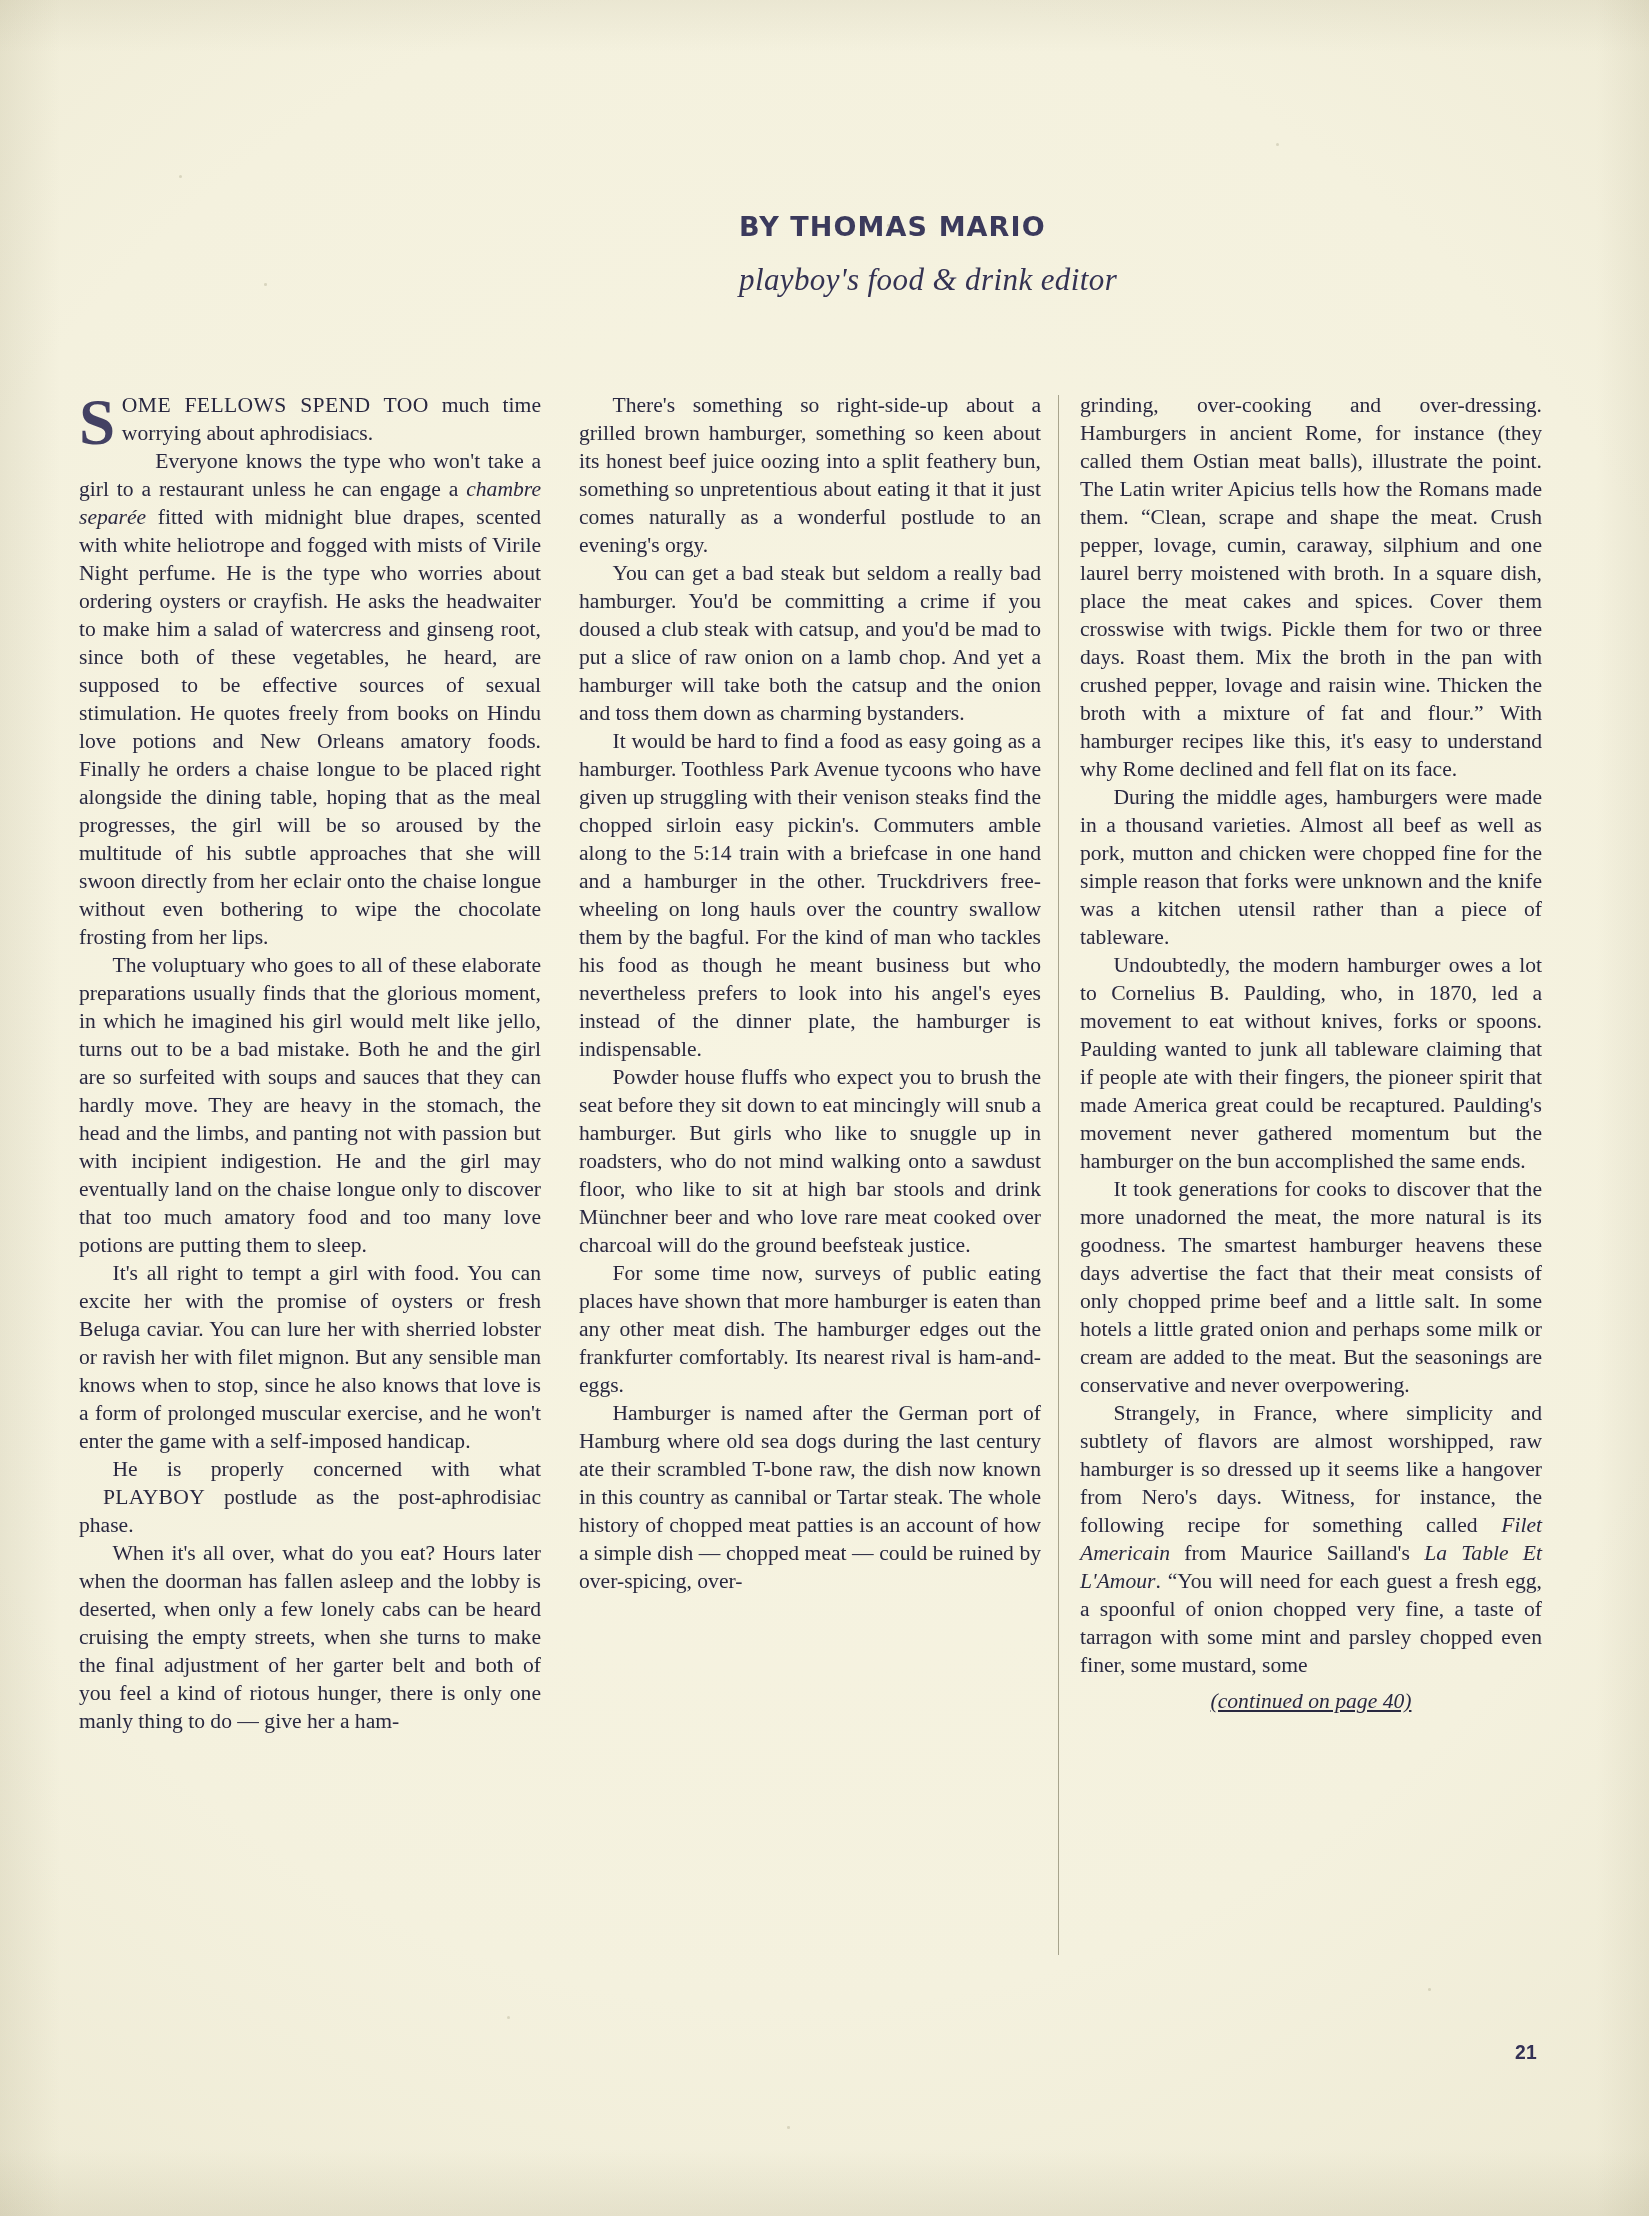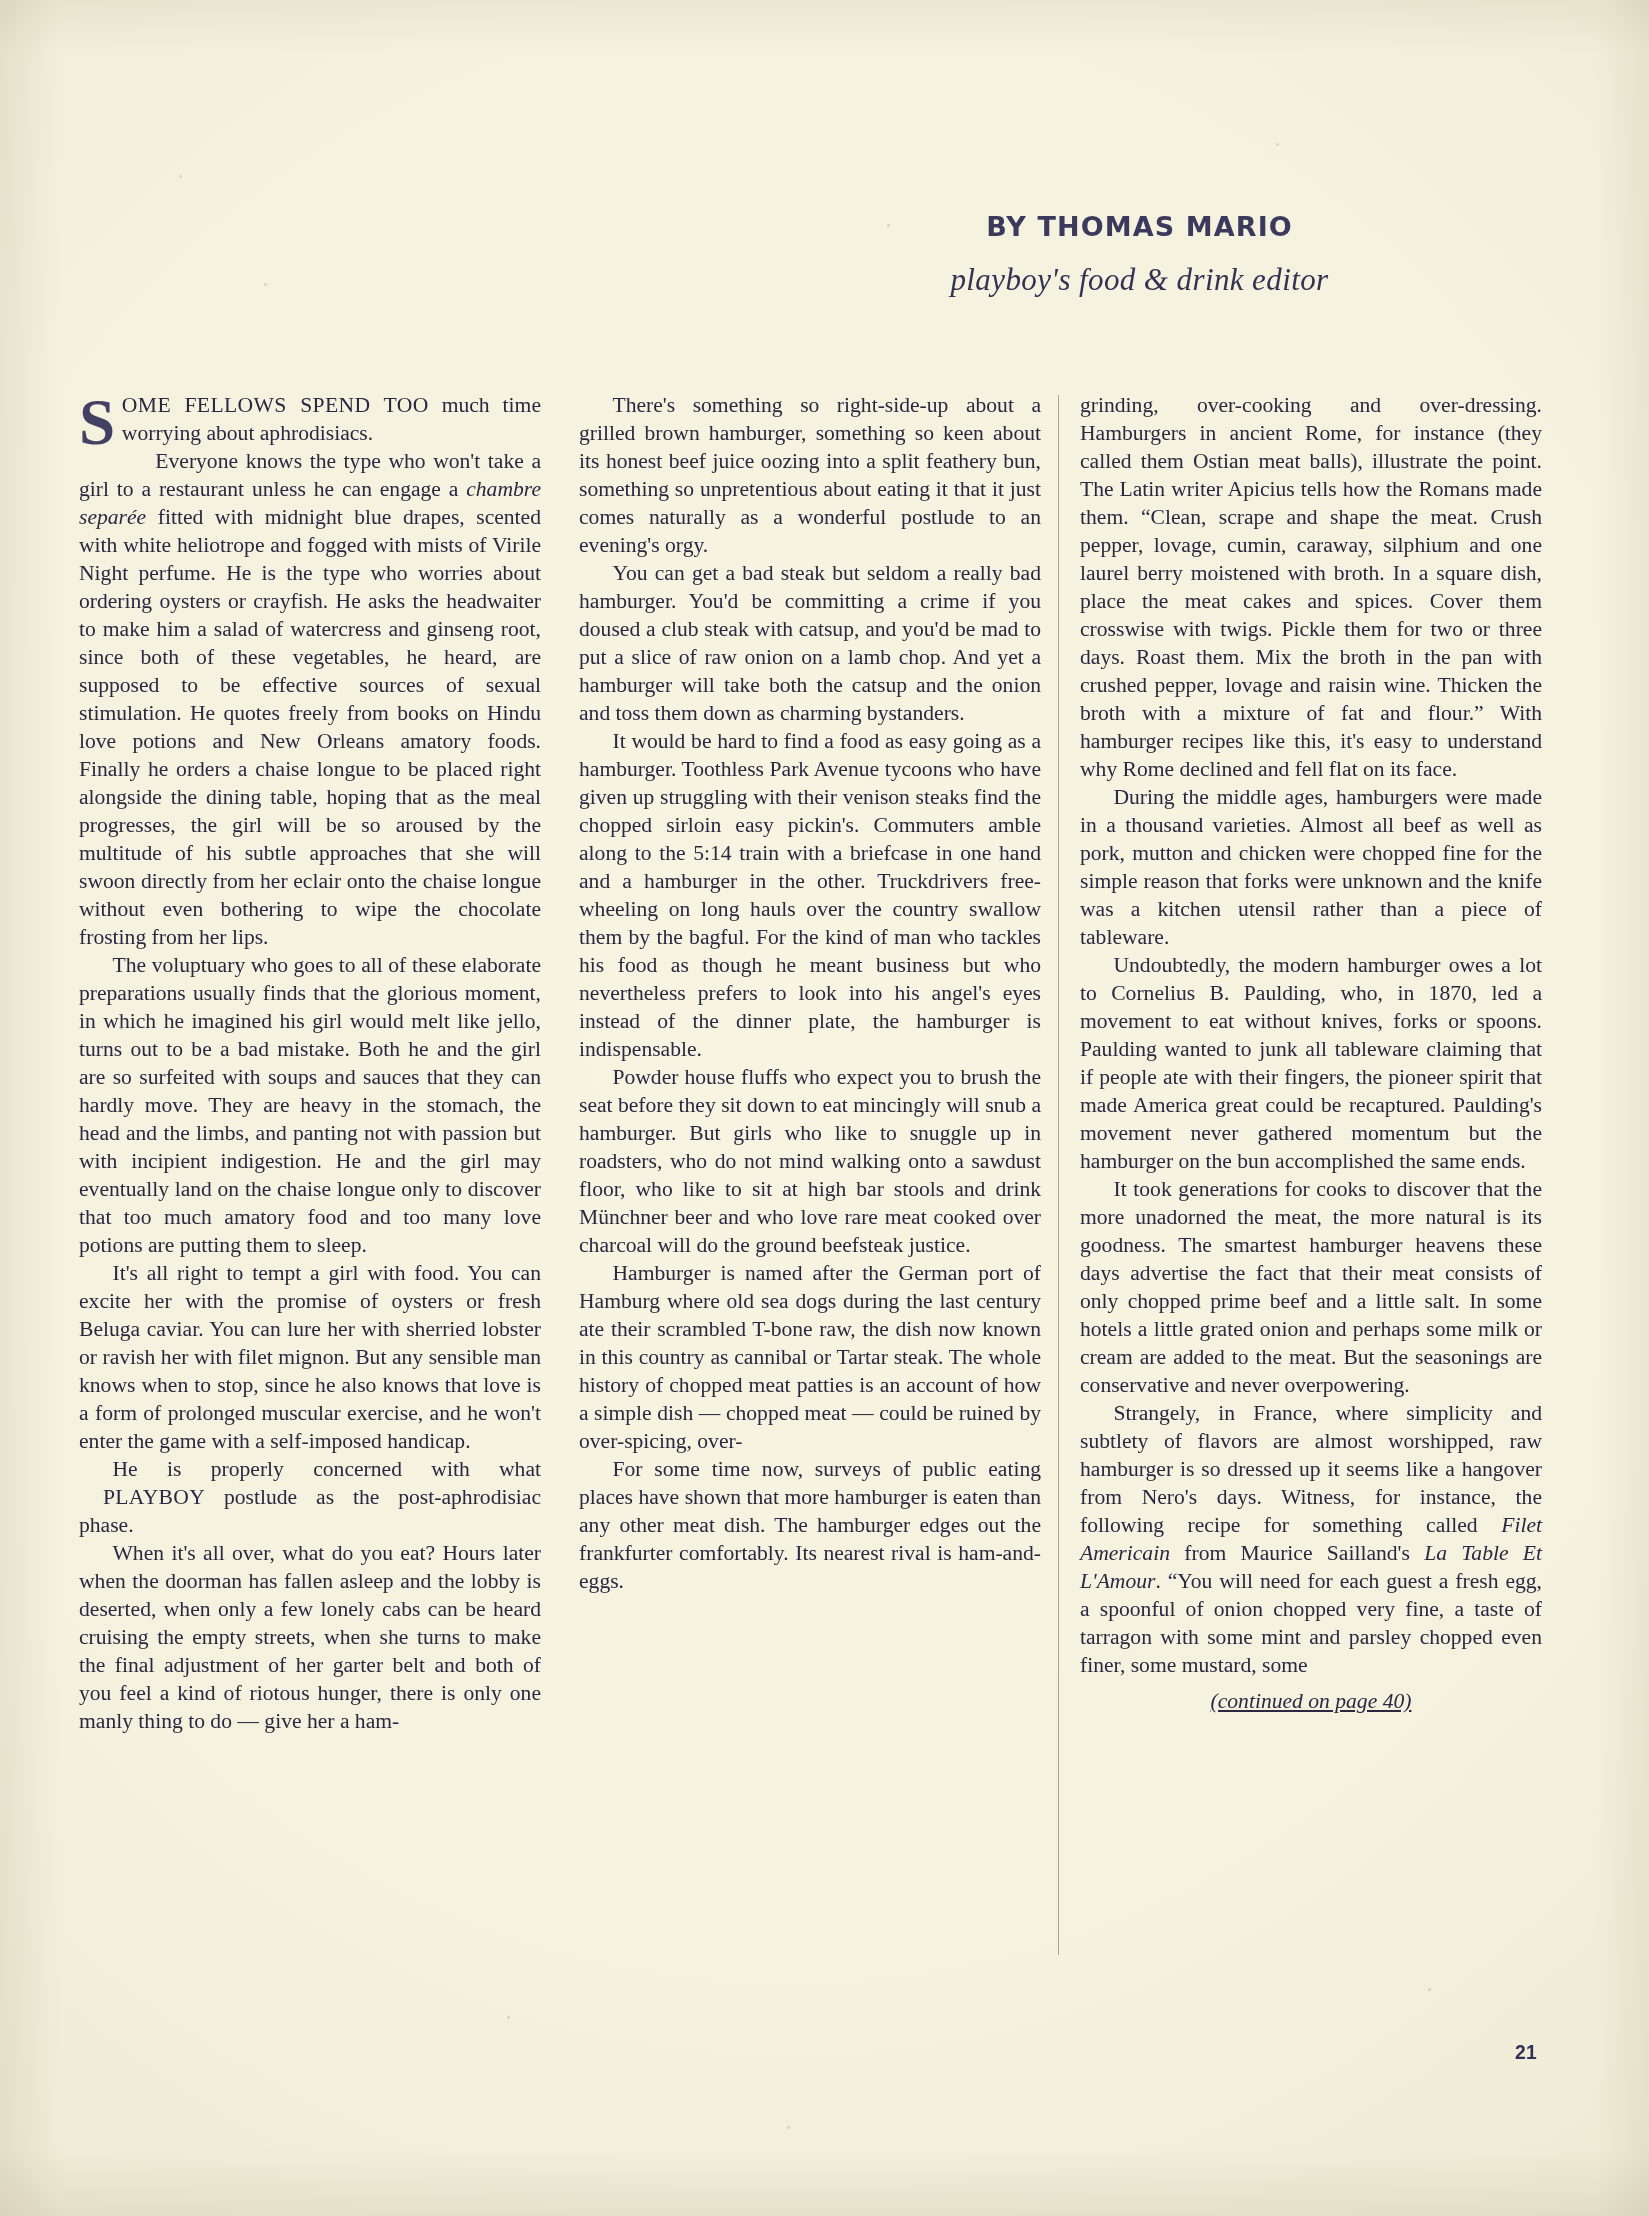--- a/index.html
+++ b/index.html
@@ -33,21 +33,21 @@
   .content {
     position: absolute;
     left: 0; top: 0; right: 0; bottom: 0;
   }
 
   
   .byline-block {
     position: absolute;
     right: 109px;
     top: 212px;
-    text-align: center;
+    text-align: left;
     width: 801px;
   }
   .byline-author {
     font-family: "DejaVu Sans", "Liberation Sans", sans-serif;
     font-weight: 700;
     font-size: 27px;
     letter-spacing: 1.1px;
     color: #3b3a5c;
     line-height: 1.1;
   }
@@ -168,22 +168,22 @@
       <p>It's all right to tempt a girl with food. You can excite her with the promise of oysters or fresh Beluga caviar. You can lure her with sherried lobster or ravish her with filet mignon. But any sensible man knows when to stop, since he also knows that love is a form of prolonged muscular exercise, and he won't enter the game with a self-imposed handicap.</p>
       <p><span>He is properly concerned with what </span><span class="pb-caps">PLAYBOY</span><span> postlude as the post-aphrodisiac phase.</span></p>
       <p>When it's all over, what do you eat? Hours later when the doorman has fallen asleep and the lobby is deserted, when only a few lonely cabs can be heard cruising the empty streets, when she turns to make the final adjustment of her garter belt and both of you feel a kind of riotous hunger, there is only one manly thing to do — give her a ham-</p>
     </div>
 
     <div class="col col2">
       <p>There's something so right-side-up about a grilled brown hamburger, something so keen about its honest beef juice oozing into a split feathery bun, something so unpretentious about eating it that it just comes naturally as a wonderful postlude to an evening's orgy.</p>
       <p>You can get a bad steak but seldom a really bad hamburger. You'd be committing a crime if you doused a club steak with catsup, and you'd be mad to put a slice of raw onion on a lamb chop. And yet a hamburger will take both the catsup and the onion and toss them down as charming bystanders.</p>
       <p>It would be hard to find a food as easy going as a hamburger. Toothless Park Avenue tycoons who have given up struggling with their venison steaks find the chopped sirloin easy pickin's. Commuters amble along to the 5:14 train with a briefcase in one hand and a hamburger in the other. Truckdrivers free-wheeling on long hauls over the country swallow them by the bagful. For the kind of man who tackles his food as though he meant business but who nevertheless prefers to look into his angel's eyes instead of the dinner plate, the hamburger is indispensable.</p>
       <p>Powder house fluffs who expect you to brush the seat before they sit down to eat mincingly will snub a hamburger. But girls who like to snuggle up in roadsters, who do not mind walking onto a sawdust floor, who like to sit at high bar stools and drink Münchner beer and who love rare meat cooked over charcoal will do the ground beefsteak justice.</p>
+      <p>For some time now, surveys of public eating places have shown that more hamburger is eaten than any other meat dish. The hamburger edges out the frankfurter comfortably. Its nearest rival is ham-and-eggs.</p>
       <p>Hamburger is named after the German port of Hamburg where old sea dogs during the last century ate their scrambled T-bone raw, the dish now known in this country as cannibal or Tartar steak. The whole history of chopped meat patties is an account of how a simple dish — chopped meat — could be ruined by over-spicing, over-</p>
-      <p>For some time now, surveys of public eating places have shown that more hamburger is eaten than any other meat dish. The hamburger edges out the frankfurter comfortably. Its nearest rival is ham-and-eggs.</p>
     </div>
 
     <div class="col col3">
       <p class="first">grinding, over-cooking and over-dressing. Hamburgers in ancient Rome, for instance (they called them Ostian meat balls), illustrate the point. The Latin writer Apicius tells how the Romans made them. “Clean, scrape and shape the meat. Crush pepper, lovage, cumin, caraway, silphium and one laurel berry moistened with broth. In a square dish, place the meat cakes and spices. Cover them crosswise with twigs. Pickle them for two or three days. Roast them. Mix the broth in the pan with crushed pepper, lovage and raisin wine. Thicken the broth with a mixture of fat and flour.” With hamburger recipes like this, it's easy to understand why Rome declined and fell flat on its face.</p>
       <p>During the middle ages, hamburgers were made in a thousand varieties. Almost all beef as well as pork, mutton and chicken were chopped fine for the simple reason that forks were unknown and the knife was a kitchen utensil rather than a piece of tableware.</p>
       <p>Undoubtedly, the modern hamburger owes a lot to Cornelius B. Paulding, who, in 1870, led a movement to eat without knives, forks or spoons. Paulding wanted to junk all tableware claiming that if people ate with their fingers, the pioneer spirit that made America great could be recaptured. Paulding's movement never gathered momentum but the hamburger on the bun accomplished the same ends.</p>
       <p>It took generations for cooks to discover that the more unadorned the meat, the more natural is its goodness. The smartest hamburger heavens these days advertise the fact that their meat consists of only chopped prime beef and a little salt. In some hotels a little grated onion and perhaps some milk or cream are added to the meat. But the seasonings are conservative and never overpowering.</p>
       <p><span>Strangely, in France, where simplicity and subtlety of flavors are almost worshipped, raw hamburger is so dressed up it seems like a hangover from Nero's days. Witness, for instance, the following recipe for something called </span><span class="ital">Filet Americain</span><span> from Maurice Sailland's </span><span class="ital">La Table Et L'Amour</span><span>. “You will need for each guest a fresh egg, a spoonful of onion chopped very fine, a taste of tarragon with some mint and parsley chopped even finer, some mustard, some</span></p>
       <span class="contd">(continued on page 40)</span>
     </div>

